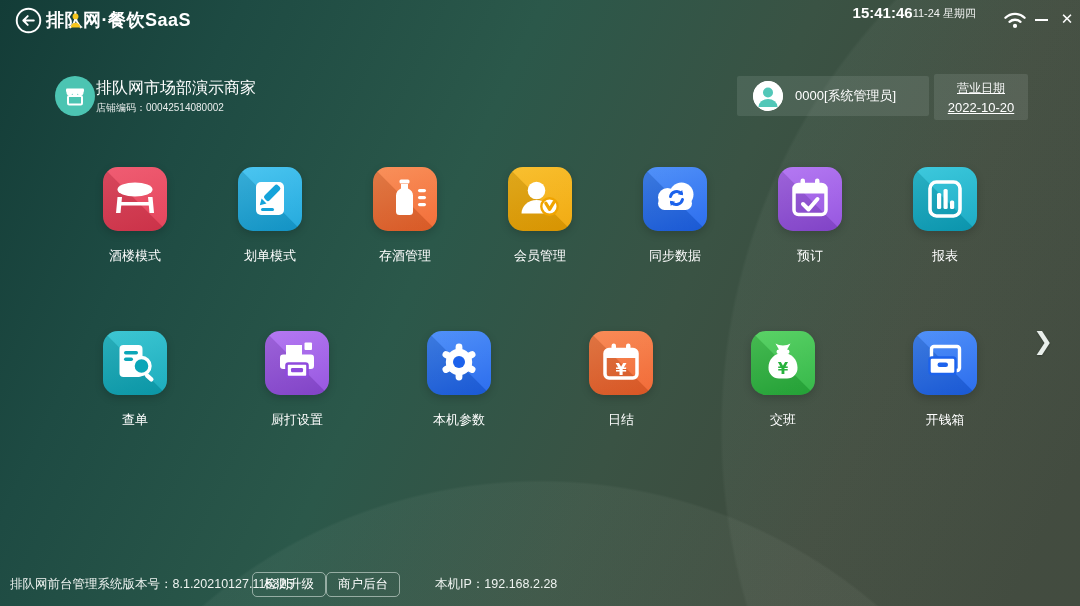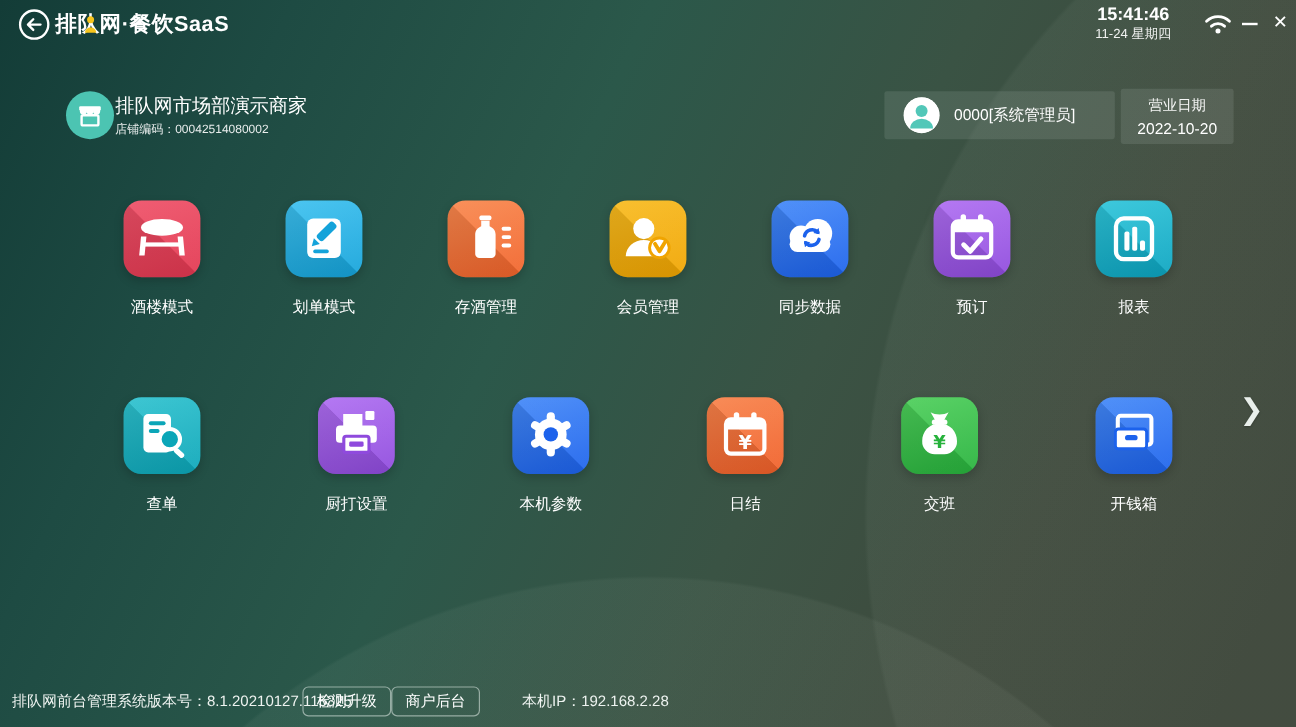--- a/index.html
+++ b/index.html
@@ -10,38 +10,38 @@
       radial-gradient(circle 620px at 1340px 430px, rgba(214,226,212,0.05) 0%, rgba(214,226,212,0.05) 99.5%, transparent 100%),
       radial-gradient(circle 520px at 540px 1000px, rgba(220,232,216,0.05) 0%, rgba(220,232,216,0.05) 99.5%, transparent 100%),
       linear-gradient(115deg,#133c37 0%,#1e4b43 18%,#2b584a 40%,#3a5344 60%,#3f4a3d 78%,#3b4438 95%);
     -webkit-font-smoothing:antialiased;
   }
   
   .titlebar{position:absolute;top:0;left:0;width:100%;height:40px;}
   .back-btn{position:absolute;left:15px;top:7px;width:27px;height:27px;cursor:pointer;}
   .logo{position:absolute;left:46px;top:0;height:40px;line-height:40px;font-size:18px;font-weight:700;letter-spacing:.5px;}
   .logo-person{position:absolute;left:70px;top:13px;width:11px;height:15px;}
-  .clock{position:absolute;right:104px;top:3px;display:flex;flex-direction:column;align-items:center;}
+  .clock{position:absolute;right:104px;top:3px;display:flex;flex-direction:row;align-items:center;}
   .clock-time{font-size:15px;font-weight:600;line-height:19px;}
   .clock-date{font-size:11px;line-height:14px;color:rgba(255,255,255,.92);}
   .wifi{position:absolute;left:1003px;top:10px;width:24px;height:20px;}
   .win-min{position:absolute;left:1035px;top:11px;width:16px;height:16px;cursor:pointer;}
   .win-min i{display:block;width:13px;height:2px;background:#fff;margin-top:8px;}
   .win-close{position:absolute;left:1058px;top:9px;width:18px;height:20px;font-size:15px;font-weight:700;line-height:20px;text-align:center;cursor:pointer;}
   
   .merchant-avatar{position:absolute;left:55px;top:76px;width:40px;height:40px;border-radius:50%;
     background:#4cc4b2;display:flex;align-items:center;justify-content:center;}
   .merchant-name{position:absolute;left:96px;top:78px;font-size:16px;font-weight:500;}
   .merchant-code{position:absolute;left:96px;top:101px;font-size:10px;color:rgba(255,255,255,.9);}
   .operator-badge{position:absolute;left:737px;top:76px;width:192px;height:40px;border-radius:2px;
     background:rgba(190,206,199,.14);display:flex;align-items:center;padding-left:16px;box-sizing:border-box;cursor:pointer;}
   .operator-avatar{width:30px;height:30px;border-radius:50%;background:#fff;overflow:hidden;flex:0 0 auto;}
   .operator-name{margin-left:12px;font-size:13px;}
   .bizdate-badge{position:absolute;left:934px;top:74px;width:94px;height:46px;border-radius:2px;
-    background:rgba(190,206,199,.14);display:flex;flex-direction:column;align-items:center;justify-content:center;gap:3px;}
+    background:rgba(190,206,199,.14);display:flex;flex-direction:column;align-items:center;justify-content:center;gap:3px;text-decoration:underline;}
   .bizdate-label{font-size:12px;color:rgba(255,255,255,.95);}
   .bizdate-value{font-size:13px;}
   
   .grid-row{position:absolute;left:70px;width:940px;display:flex;justify-content:space-between;}
   .grid-row.r1{top:167px;}
   .grid-row.r2{top:331px;}
   .tile{width:130px;display:flex;flex-direction:column;align-items:center;cursor:pointer;justify-content:space-between;}
   .tile-icon{position:relative;width:64px;height:64px;border-radius:15px;overflow:hidden;
     box-shadow:0 3px 8px rgba(0,0,0,.18);}
   .tile-icon::after{content:"";position:absolute;inset:0;

